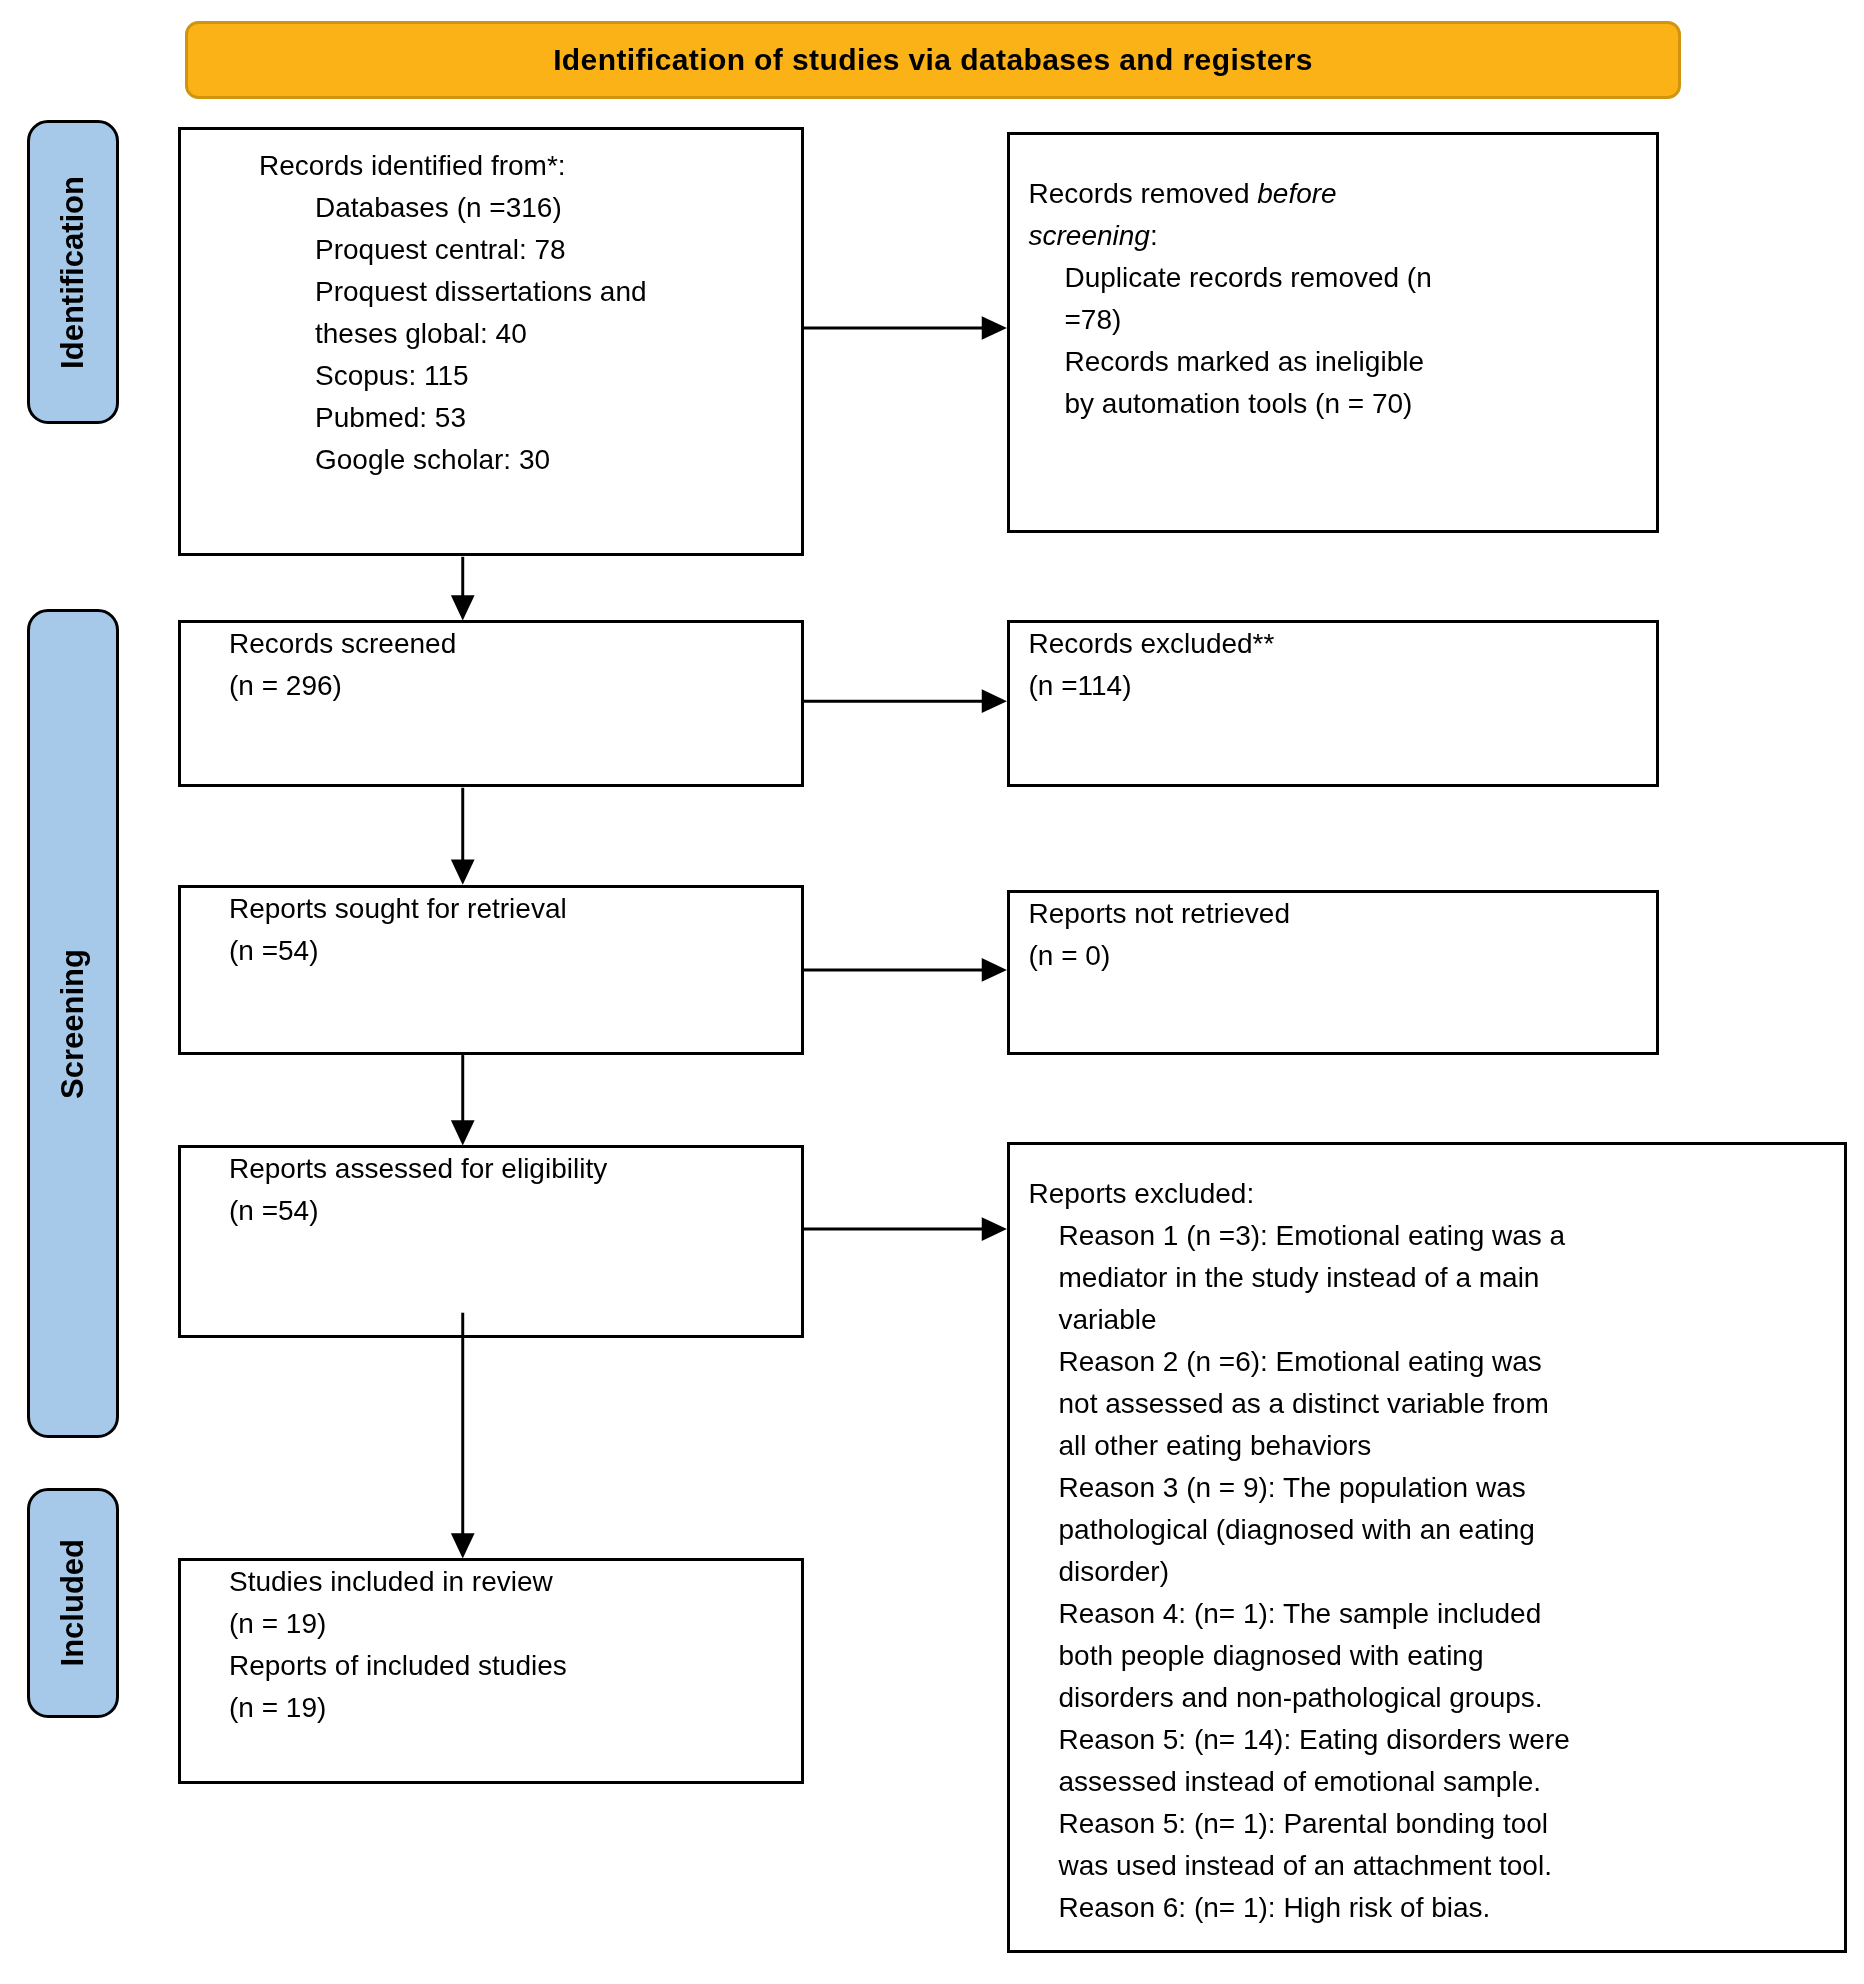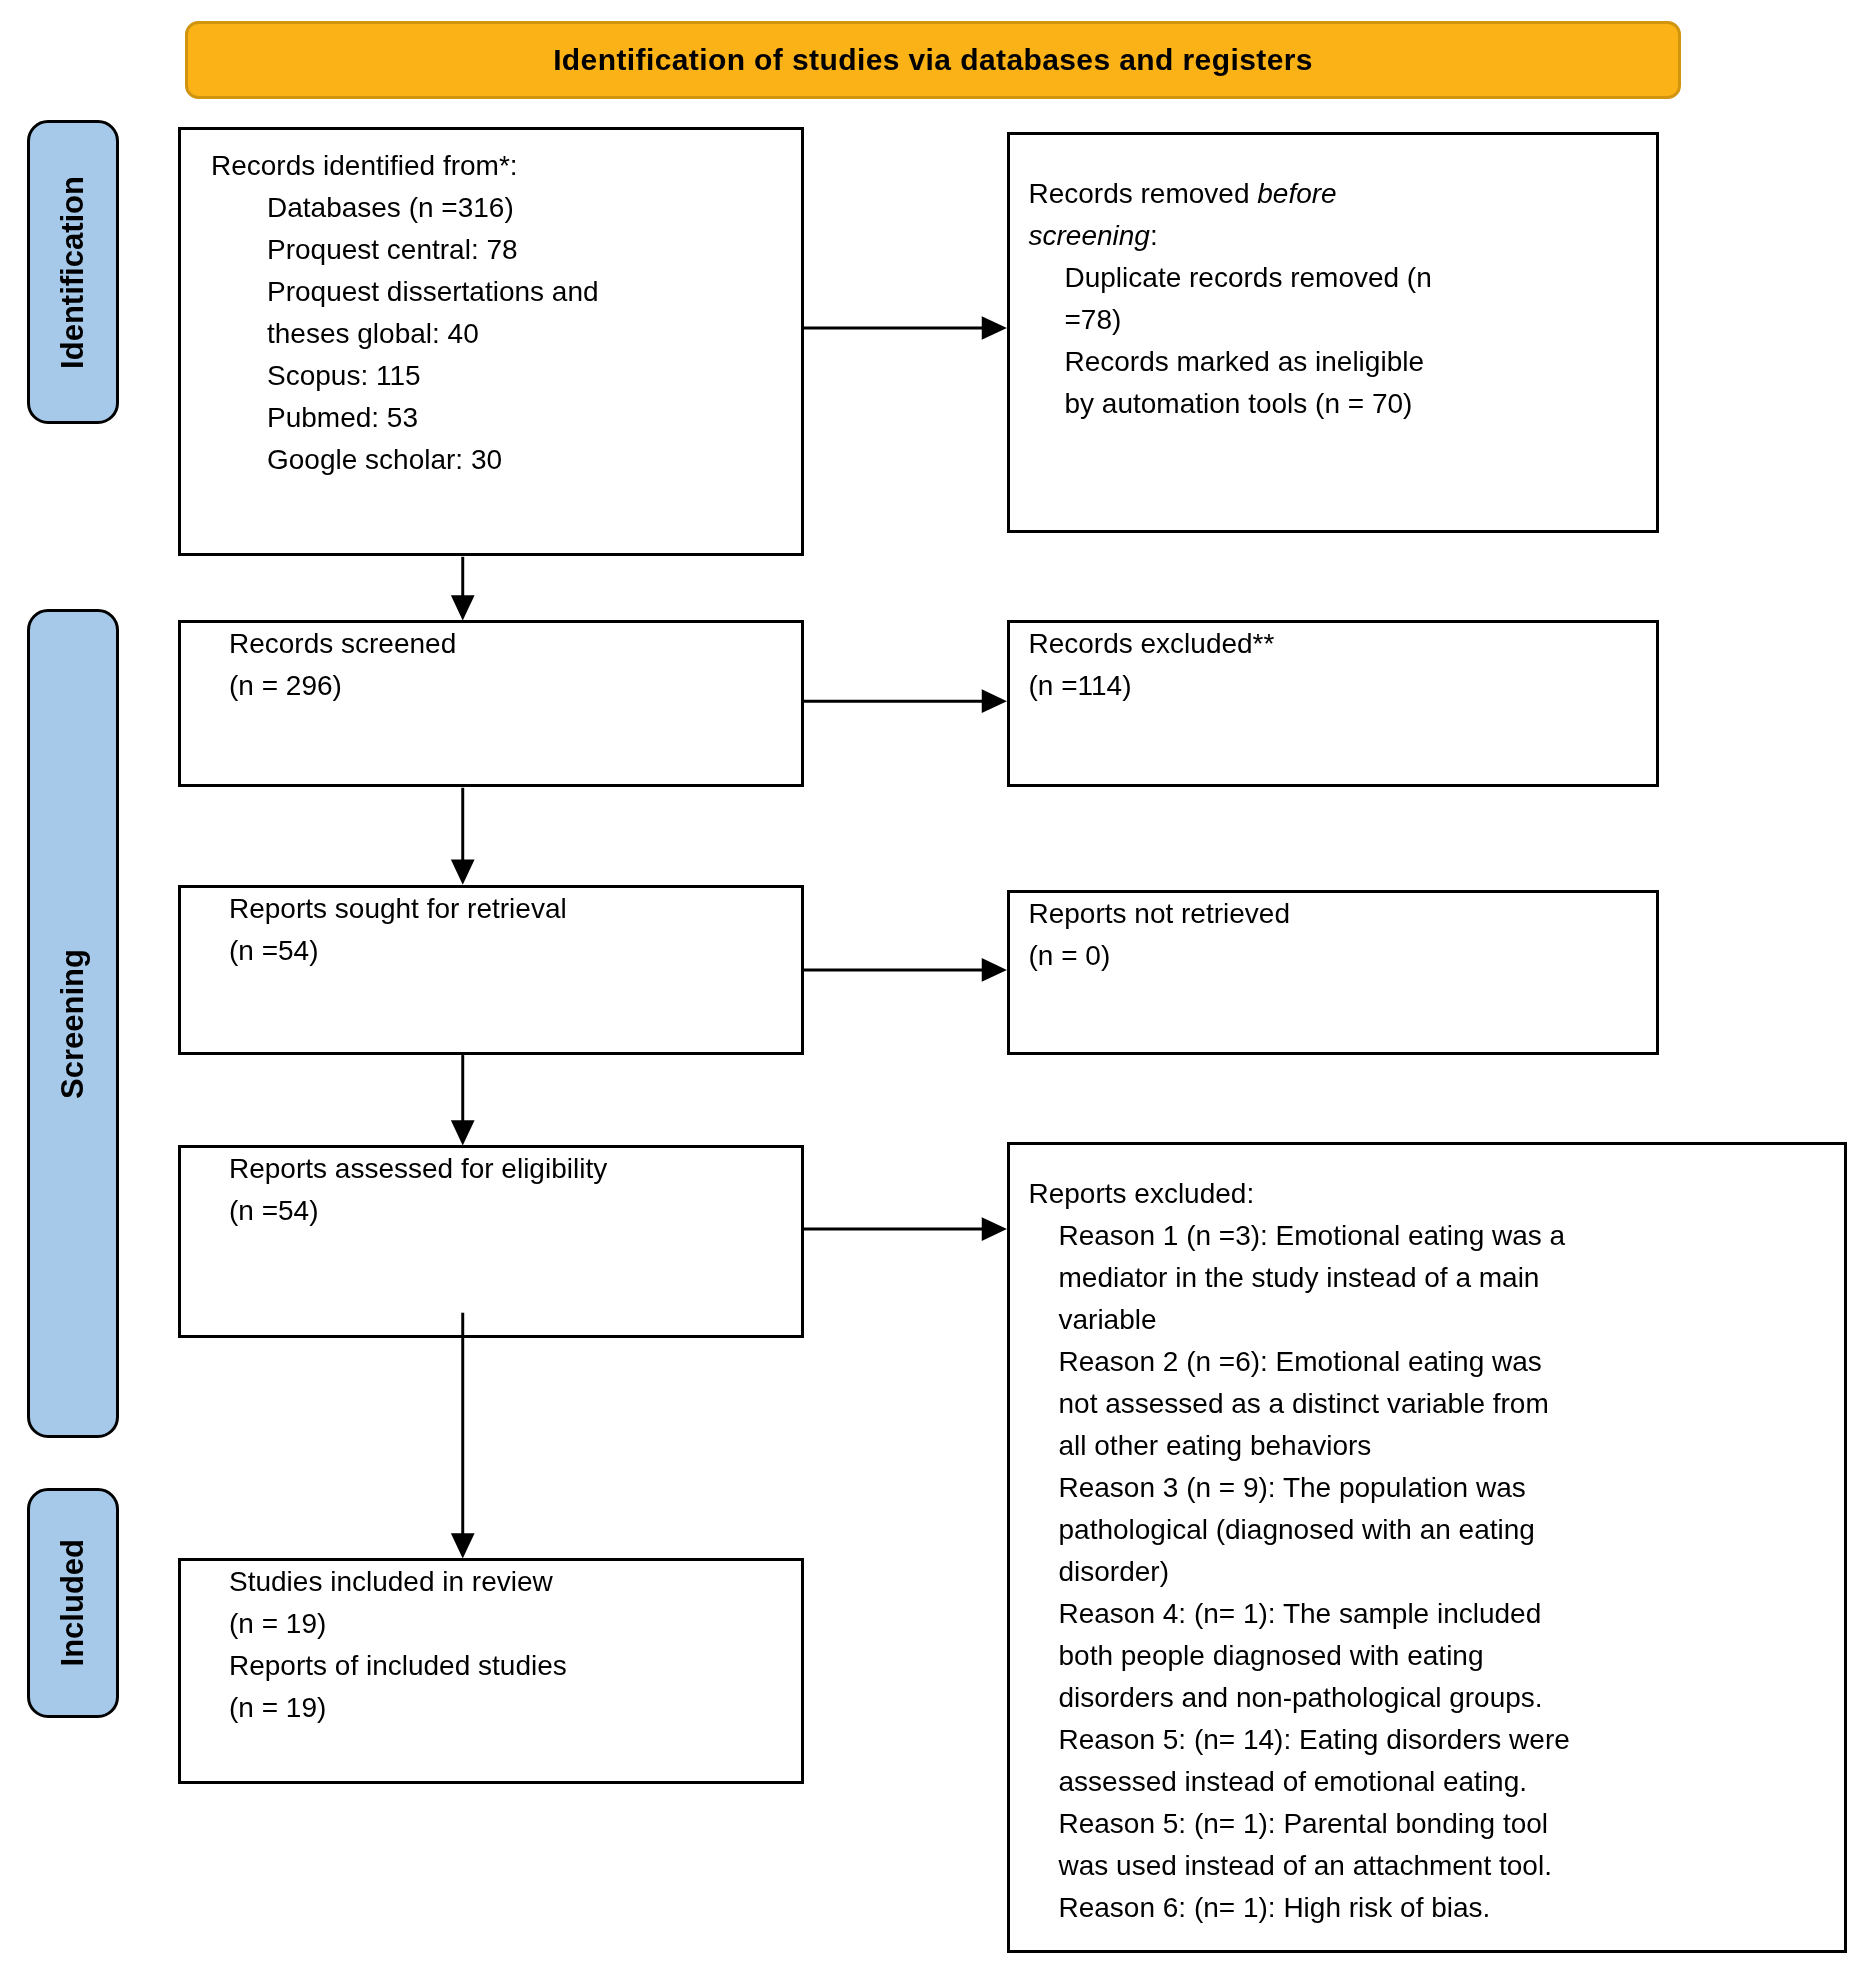--- a/index.html
+++ b/index.html
@@ -50,21 +50,21 @@
   <div class="stage" style="top:120px;height:304px;">
     <span>Identification</span>
   </div>
   <div class="stage" style="top:609px;height:829px;">
     <span>Screening</span>
   </div>
   <div class="stage" style="top:1488px;height:230px;">
     <span>Included</span>
   </div>
 
-  <div class="box" style="left:178px;top:127px;width:626px;height:429px;--pl:30px;--pt:15px;--ind:56px;">
+  <div class="box" style="left:178px;top:127px;width:626px;height:429px;padding-left:48px;--pl:30px;--pt:15px;--ind:56px;">
     <div class="lines">
         <div class="ln"><span>Records identified from*:</span></div>
         <div class="ln ind"><span>Databases (n =316)</span></div>
         <div class="ln ind"><span>Proquest central: 78</span></div>
         <div class="ln ind"><span>Proquest dissertations and</span></div>
         <div class="ln ind"><span>theses global: 40</span></div>
         <div class="ln ind"><span>Scopus: 115</span></div>
         <div class="ln ind"><span>Pubmed: 53</span></div>
         <div class="ln ind"><span>Google scholar: 30</span></div>
       </div>
@@ -134,21 +134,21 @@
         <div class="ln ind"><span>Reason 2 (n =6): Emotional eating was</span></div>
         <div class="ln ind"><span>not assessed as a distinct variable from</span></div>
         <div class="ln ind"><span>all other eating behaviors</span></div>
         <div class="ln ind"><span>Reason 3 (n = 9): The population was</span></div>
         <div class="ln ind"><span>pathological (diagnosed with an eating</span></div>
         <div class="ln ind"><span>disorder)</span></div>
         <div class="ln ind"><span>Reason 4: (n= 1): The sample included</span></div>
         <div class="ln ind"><span>both people diagnosed with eating</span></div>
         <div class="ln ind"><span>disorders and non-pathological groups.</span></div>
         <div class="ln ind"><span>Reason 5: (n= 14): Eating disorders were</span></div>
-        <div class="ln ind"><span>assessed instead of emotional eating.</span></div>
+        <div class="ln ind"><span>assessed instead of emotional sample.</span></div>
         <div class="ln ind"><span>Reason 5: (n= 1): Parental bonding tool</span></div>
         <div class="ln ind"><span>was used instead of an attachment tool.</span></div>
         <div class="ln ind"><span>Reason 6: (n= 1): High risk of bias.</span></div>
       </div>
   </div>
 
   <svg class="arrows" width="1865" height="1985" viewBox="0 0 2519 2681">
     <g stroke="#000000" stroke-width="4" fill="#000000">
 
       <g>

